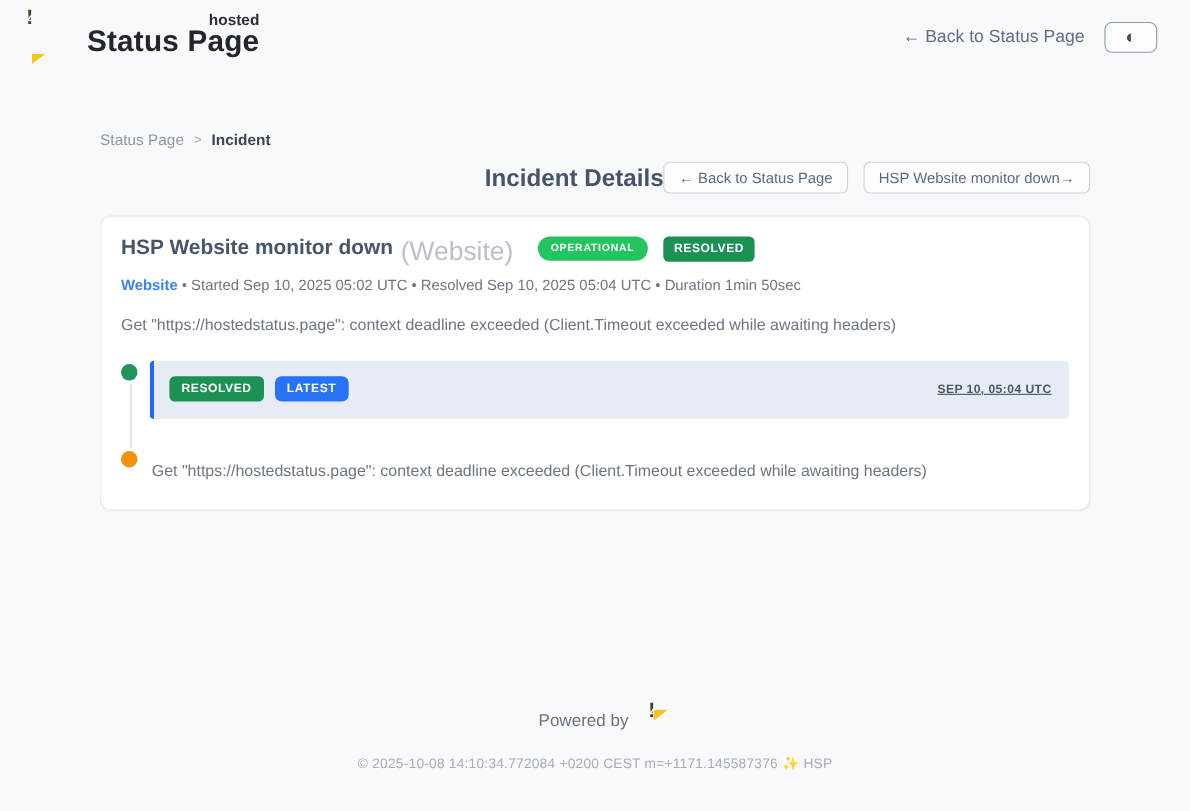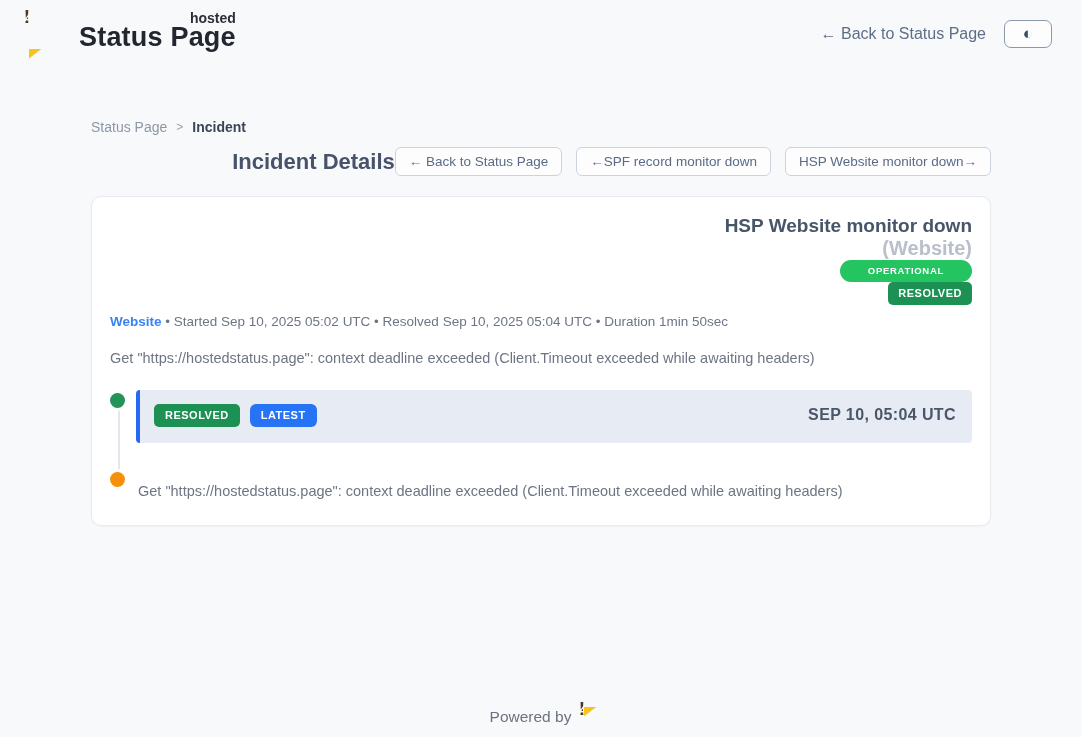--- a/index.html
+++ b/index.html
@@ -52,25 +52,25 @@
   .nav-buttons button {
     font-family: inherit; background: #fdfdfe; border: 1px solid #ccd3de; border-radius: 6px;
     color: #5b6b85; font-size: 13.5px; padding: 6px 13px; cursor: pointer; white-space: nowrap;
   }
 
   
   .card {
     margin-top: 20px; background: #ffffff; border: 1px solid #e8eaef; border-radius: 10px;
     padding: 18px 18px 26px 18px; box-shadow: 0 1px 2px rgba(20,30,50,0.04);
   }
-  .card-title-row { display: flex; align-items: flex-end; flex-direction: column; }
+  .card-title-row { display: flex; align-items: flex-start; }
   .card-title-row h2 { font-size: 19px; font-weight: 600; color: #475569; }
-  .component { color: #b9c0cc; font-size: 20px; margin-left: 7px; font-weight: 700; }
+  .component { color: #b9c0cc; font-size: 24px; margin-left: 7px; font-weight: 400; }
   .badge { color: #fff; font-weight: 700; display: inline-block; line-height: 1; }
-  .badge.op { background: #24c461; border-radius: 999px; font-size: 9.5px; letter-spacing: 0.7px; padding: 6px 28px; margin-left: 22px; }
+  .badge.op { background: #24c461; border-radius: 999px; font-size: 9.5px; letter-spacing: 0.7px; padding: 6px 12px; margin-left: 22px; }
   .badge.res-hdr { background: #1d9154; border-radius: 5px; font-size: 11px; letter-spacing: 0.5px; padding: 6px 10px; margin-left: 14px; }
 
   .meta { margin-top: 9px; font-size: 13.5px; color: #6d7584; }
   .meta-bold { font-weight: 700; color: #3b82f6; }
   .description { margin-top: 21px; font-size: 14.5px; color: #6d7584; }
 
   
   .timeline { margin-top: 24px; }
   .tl-entry { position: relative; display: flex; }
   .tl-entry:not(:last-child) { margin-bottom: 26px; }
@@ -83,27 +83,27 @@
   .dot.green { background: #22945a; }
   .dot.orange { background: #f79009; }
   .tl-box { flex: 1; min-width: 0; }
   .tl-box.highlighted { background: #e7ecf4; border-left: 4px solid #2469f5; border-radius: 4px; padding: 14px 16px 16px 14px; }
   .tl-box.plain { padding: 0 0 0 2px; }
   .tl-head { display: flex; justify-content: space-between; align-items: center; }
   .tl-badges { display: flex; gap: 10px; }
   .badge.tl-res { background: #1d9154; border-radius: 5px; font-size: 11px; letter-spacing: 0.5px; padding: 6px 11px; }
   .badge.tl-latest { background: #2673f5; border-radius: 6px; font-size: 11px; letter-spacing: 0.5px; padding: 6px 11px; }
   .badge.tl-inv { background: #f89406; border-radius: 6px; font-size: 11px; letter-spacing: 0.5px; padding: 6px 11px; }
-  .tl-time { font-size: 16px; font-weight: 600; color: #4a5568; letter-spacing: 0.4px; white-space: nowrap; }
+  .tl-time { font-size: 11px; font-weight: 600; color: #4a5568; letter-spacing: 0.4px; white-space: nowrap; text-decoration: underline; }
   .tl-msg { margin-top: 12px; font-size: 14.5px; color: #6d7584; }
   .tl-box.plain .tl-msg { margin-top: 14px; }
 
   
   footer { text-align: center; margin-top: 182px; padding-bottom: 24px; }
-  .powered { font-size: 15.5px; color: #6b7280; display: flex; align-items: center; justify-content: center; gap: 0; }
+  .powered { font-size: 15.5px; color: #6b7280; display: flex; align-items: center; justify-content: center; gap: 0; text-align: right; }
   .mini-logo { display: inline-block; width: 21px; height: 19px; position: relative; top: 1px; }
   .mini-logo .logo-mark { transform: scale(0.5); transform-origin: top left; }
   .copyright { margin-top: 21px; font-size: 12.5px; color: #a6adb9; letter-spacing: 0.2px; }
 </style>
 </head>
 <body>
 
 <header class="top">
   <div class="logo">
     <span class="logo-mark">
@@ -130,21 +130,20 @@
   <nav class="breadcrumb">
     <span class="bc-root">Status Page</span>
     <span class="bc-sep">&gt;</span>
     <span class="bc-cur">Incident</span>
   </nav>
 
   <div class="title-row">
     <h1>Incident Details</h1>
     <div class="nav-buttons">
       <button>← Back to Status Page</button>
-      <button>←SPF record monitor down</button>
       <button>HSP Website monitor down→</button>
     </div>
   </div>
 
   <section class="card">
     <div class="card-title-row">
       <h2>HSP Website monitor down</h2>
       <span class="component">(Website)</span>
       <span class="badge op">OPERATIONAL</span>
       <span class="badge res-hdr">RESOLVED</span>

